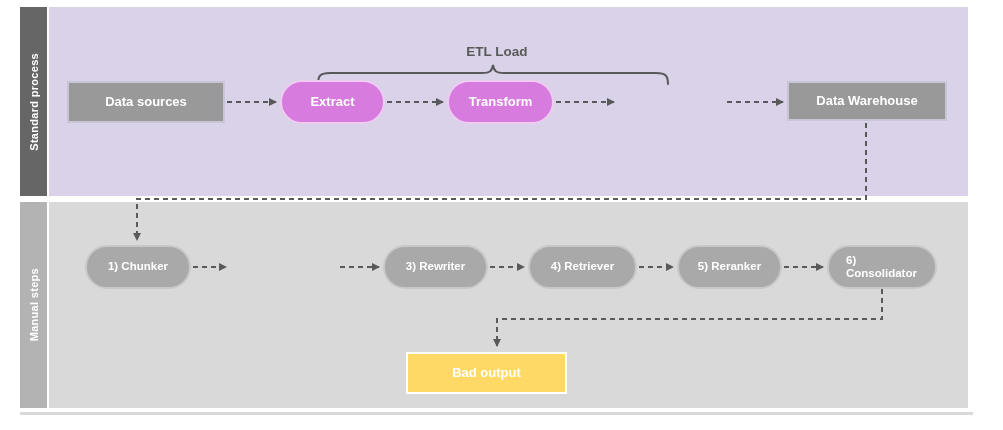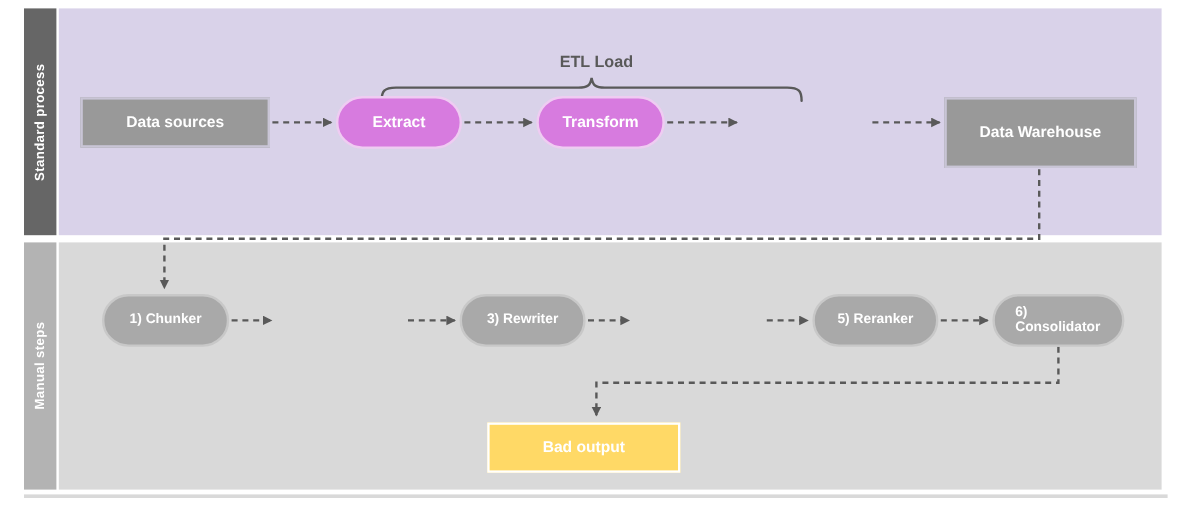--- a/index.html
+++ b/index.html
@@ -29,21 +29,21 @@
   }
   .box{background:var(--box-gray);border:2px solid var(--box-gray-border);font-size:13px;}
   .pill-pink{background:var(--pill-pink);border:2px solid var(--pill-pink-border);border-radius:22px;font-size:13px;}
   .pill-gray{background:var(--pill-gray);border:2px solid var(--pill-gray-border);border-radius:22px;font-size:11.5px;}
   .out-box{background:var(--output-yellow);border:2px solid var(--output-border);font-size:13px;}
 
   .n-data-sources{left:67px;top:81px;width:158px;height:42px;}
   .n-extract{left:280px;top:80px;width:105px;height:44px;}
   .n-transform{left:447px;top:80px;width:107px;height:44px;}
   .n-load{left:618px;top:80px;width:107px;height:44px;}
-  .n-warehouse{left:787px;top:81px;width:160px;height:59px;}
+  .n-warehouse{left:787px;top:81px;width:160px;height:40px;}
 
   .n-chunker{left:85px;top:245px;width:106px;height:44px;}
   .n-vector{left:230px;top:245px;width:108px;height:44px;padding:0 15px;}
   .n-rewriter{left:383px;top:245px;width:105px;height:44px;}
   .n-retriever{left:528px;top:245px;width:109px;height:44px;}
   .n-reranker{left:677px;top:245px;width:105px;height:44px;}
   .n-consolidator{left:827px;top:245px;width:110px;height:44px;padding:12px 17px;}
 
   .n-bad-output{left:406px;top:352px;width:161px;height:42px;}
 
@@ -94,18 +94,19 @@
 
   <div class="etl-label">ETL Load</div>
 
   <div class="node box n-data-sources">Data sources</div>
   <div class="node pill-pink n-transform">Transform</div>
   <div class="node pill-pink n-extract">Extract</div>
   <div class="node box n-warehouse">Data Warehouse</div>
 
   <div class="node pill-gray n-chunker">1) Chunker</div>
   <div class="node pill-gray n-rewriter">3) Rewriter</div>
+  <div class="node pill-gray n-retriever">4) Retriever</div>
   <div class="node pill-gray n-reranker">5) Reranker</div>
   <div class="node pill-gray n-consolidator">6) Consolidator</div>
 
   <div class="node out-box n-bad-output">Bad output</div>
 
 </div>
 
 </body></html>

